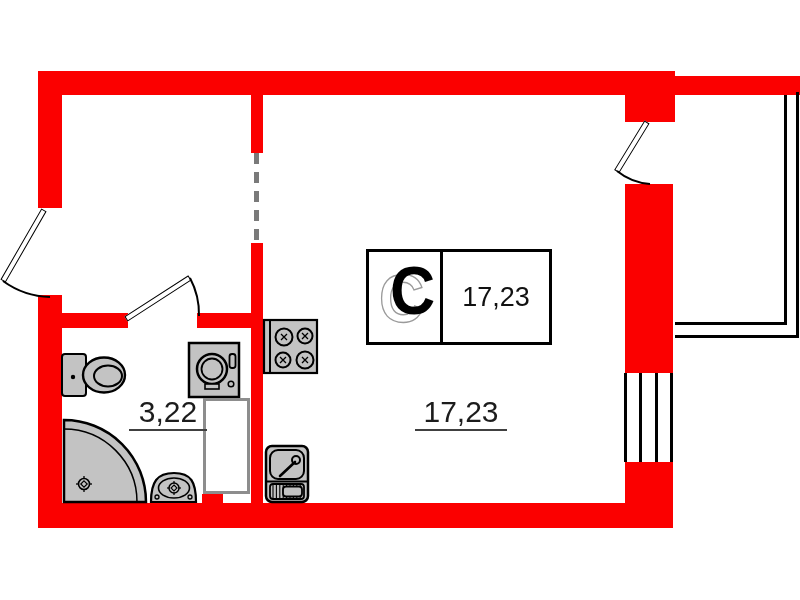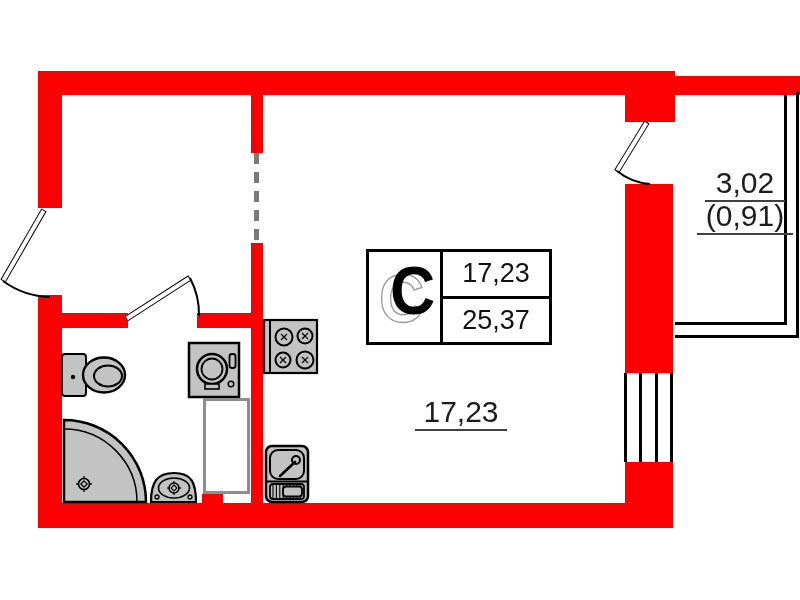--- a/index.html
+++ b/index.html
@@ -156,28 +156,26 @@
 
     <g fill="#fff" stroke="#8d8d8d" stroke-width="2.5">
       <circle cx="226" cy="420" r="7.5"></circle>
       <circle cx="226" cy="448" r="7.5"></circle>
       <circle cx="226" cy="475" r="7.5"></circle>
     </g>
   </svg>
 
   <div id="shaft"></div>
 
+  <div class="area-label" style="left:129px;top:395px;min-width:72px;">3,22</div>
   <div class="area-label" style="left:415px;top:395px;min-width:86px;">17,23</div>
-  <div class="area-label" style="left:705px;top:166px;min-width:74px;">3,02</div>
-  <div class="area-label" style="left:697px;top:199px;min-width:90px;">(0,91)</div>
 
   <div id="info-table">
     <div class="type-cell">
       <span class="type-ghost">С</span>
       <span class="type-main">С</span>
     </div>
     <div class="val-col">
       <div class="val-row">17,23</div>
-      <div class="val-row">25,37</div>
     </div>
   </div>
 
 </div>
 
 </body></html>

